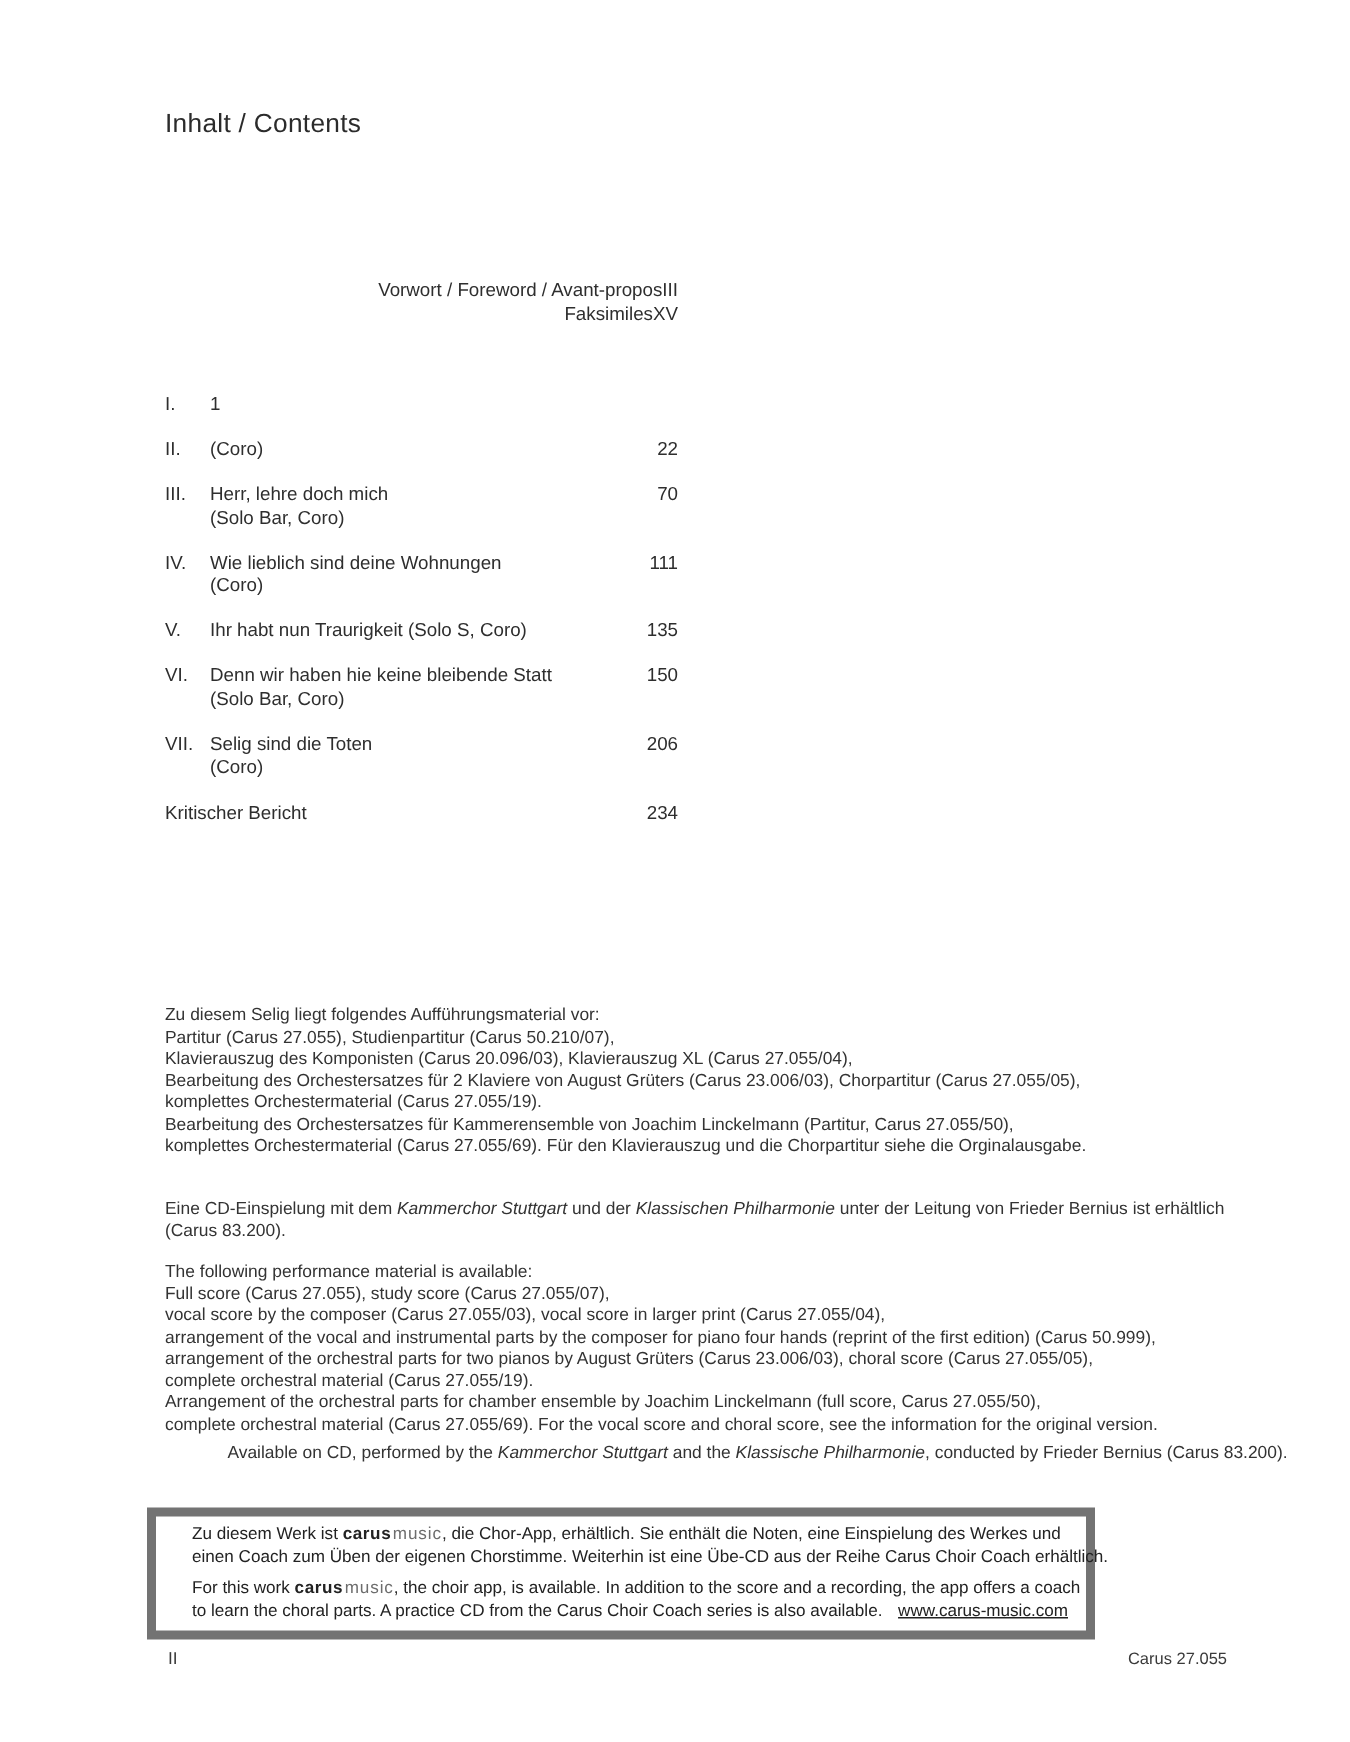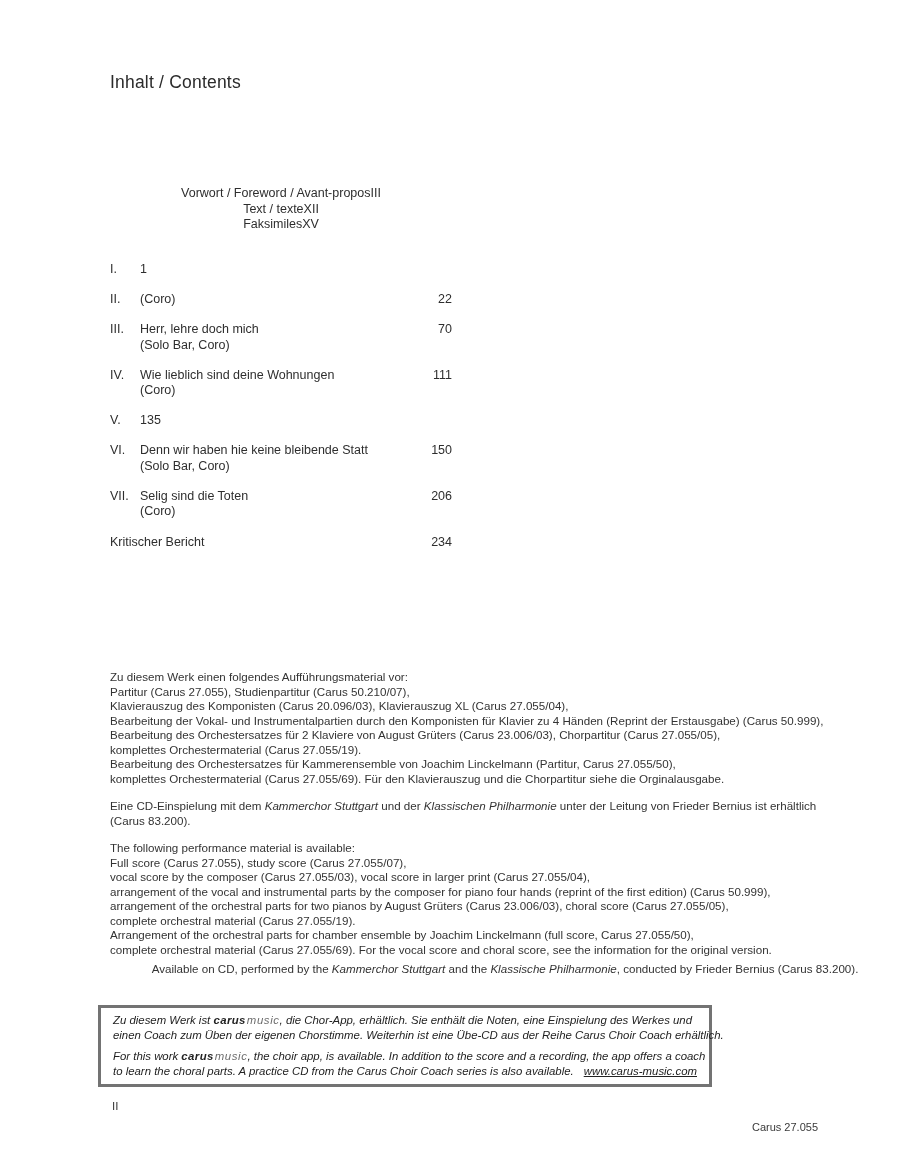--- a/index.html
+++ b/index.html
@@ -6,66 +6,62 @@
   body{
     width:900px;height:1161px;position:relative;background:#ffffff;
     font-family:"Liberation Sans","DejaVu Sans",sans-serif;
     color:#2e2e2e;-webkit-font-smoothing:antialiased;
   }
   .abs{position:absolute;}
   
   #page-title{left:110px;top:72px;font-size:17.5px;letter-spacing:.2px;color:#2b2b2b;}
   
   .toc-col{left:110px;width:342px;}
-  .fm-row{display:flex;justify-content:center;line-height:15.5px;font-size:12.5px;}
+  .fm-row{display:flex;justify-content:flex-end;line-height:15.5px;font-size:12.5px;}
   #front-matter{top:186px;}
   
   #movements{top:262px;}
   .movement{display:flex;font-size:12.5px;line-height:15.5px;margin-bottom:14.5px;}
   .movement .numeral{width:30px;flex:0 0 30px;}
   .movement .mv-body{flex:1 1 auto;}
   .movement .page{flex:0 0 auto;text-align:right;}
   #kritischer{margin-top:15px;display:flex;justify-content:space-between;font-size:12.5px;line-height:15.5px;}
   
   .para{left:110px;width:790px;font-size:11.6px;line-height:14.5px;color:#333;}
   .para .line{white-space:nowrap;}
   #para-german-material{top:670px;}
   #para-german-cd{top:799px;}
   #para-english-material{top:841px;}
   #para-english-cd{top:962px;text-align:center;}
   .seg-italic{font-style:italic;}
   
   #app-box{
-    left:98px;top:1005px;width:584px;border:3px solid #737373;
-    padding:5px 12px 6px 12px;font-size:11.4px;line-height:14.5px;color:#222;font-style:italic;
+    left:98px;top:1005px;width:584px;border:6px solid #737373;
+    padding:5px 12px 6px 24px;font-size:11.4px;line-height:14.5px;color:#222;
   }
   #app-box .line{white-space:nowrap;}
   .box-block{margin:0;}
   #box-german{margin-bottom:7px;}
   .flex-between{display:flex;justify-content:space-between;}
   .seg-logo-carus{font-weight:700;letter-spacing:.4px;}
   .seg-logo-music{color:#6d6d6d;letter-spacing:.6px;margin-left:1px;}
   .seg-url{text-decoration:underline;color:#222;cursor:pointer;}
   
   #footer-left{left:112px;top:1100px;font-size:11.5px;color:#3a3a3a;}
-  #footer-right{right:82px;top:1100px;font-size:11px;color:#3a3a3a;margin-top:21px;}
+  #footer-right{right:82px;top:1100px;font-size:11px;color:#3a3a3a;}
 </style>
 </head>
 <body>
 
 <div id="page-title" class="abs">Inhalt / Contents</div>
 
 <div id="front-matter" class="abs toc-col">
   <div class="fm-row">
     <span>Vorwort / Foreword / Avant-propos</span>
     <span>III</span>
-  </div>
-  <div class="fm-row">
-    <span>Text / texte</span>
-    <span>XII</span>
   </div>
   <div class="fm-row">
     <span>Faksimiles</span>
     <span>XV</span>
   </div>
 </div>
 
 <div id="movements" class="abs toc-col">
   <div class="movement">
     <span class="numeral">I.</span>
@@ -89,20 +85,23 @@
   <div class="movement">
     <span class="numeral">IV.</span>
     <span class="mv-body">
       <div>Wie lieblich sind deine Wohnungen</div>
       <div>(Coro)</div>
     </span>
     <span class="page">111</span>
   </div>
   <div class="movement">
     <span class="numeral">V.</span>
+    <span class="mv-body">
+      <div>Ihr habt nun Traurigkeit (Solo S, Coro)</div>
+    </span>
     <span class="page">135</span>
   </div>
   <div class="movement">
     <span class="numeral">VI.</span>
     <span class="mv-body">
       <div>Denn wir haben hie keine bleibende Statt</div>
       <div>(Solo Bar, Coro)</div>
     </span>
     <span class="page">150</span>
   </div>
@@ -115,24 +114,23 @@
     <span class="page">206</span>
   </div>
 
   <div id="kritischer">
     <span>Kritischer Bericht</span>
     <span>234</span>
   </div>
 </div>
 
 <div id="para-german-material" class="abs para">
-    <div class="line">Zu diesem Werk einen folgendes Aufführungsmaterial vor:</div>
+    <div class="line">Zu diesem Selig liegt folgendes Aufführungsmaterial vor:</div>
     <div class="line">Partitur (Carus 27.055), Studienpartitur (Carus 50.210/07),</div>
     <div class="line">Klavierauszug des Komponisten (Carus 20.096/03), Klavierauszug XL (Carus 27.055/04),</div>
-    <div class="line">Bearbeitung der Vokal- und Instrumentalpartien durch den Komponisten für Klavier zu 4 Händen (Reprint der Erstausgabe) (Carus 50.999),</div>
     <div class="line">Bearbeitung des Orchestersatzes für 2 Klaviere von August Grüters (Carus 23.006/03), Chorpartitur (Carus 27.055/05),</div>
     <div class="line">komplettes Orchestermaterial (Carus 27.055/19).</div>
     <div class="line">Bearbeitung des Orchestersatzes für Kammerensemble von Joachim Linckelmann (Partitur, Carus 27.055/50),</div>
     <div class="line">komplettes Orchestermaterial (Carus 27.055/69). Für den Klavierauszug und die Chorpartitur siehe die Orginalausgabe.</div>
   </div>
 
 <div id="para-german-cd" class="abs para">
   <div class="line"><span class="seg-normal">Eine CD-Einspielung mit dem </span><span class="seg-italic">Kammerchor Stuttgart</span><span class="seg-normal"> und der </span><span class="seg-italic">Klassischen Philharmonie</span><span class="seg-normal"> unter der Leitung von Frieder Bernius ist erhältlich</span></div>
   <div class="line"><span class="seg-normal">(Carus 83.200).</span></div>
 </div>

